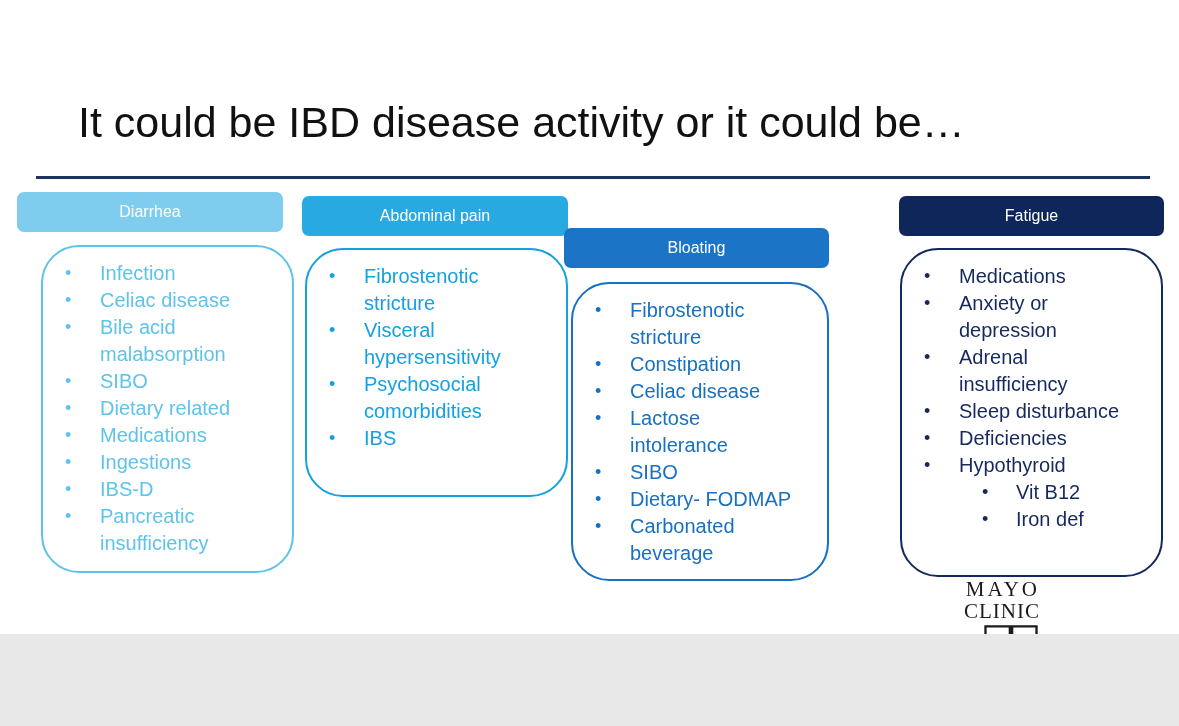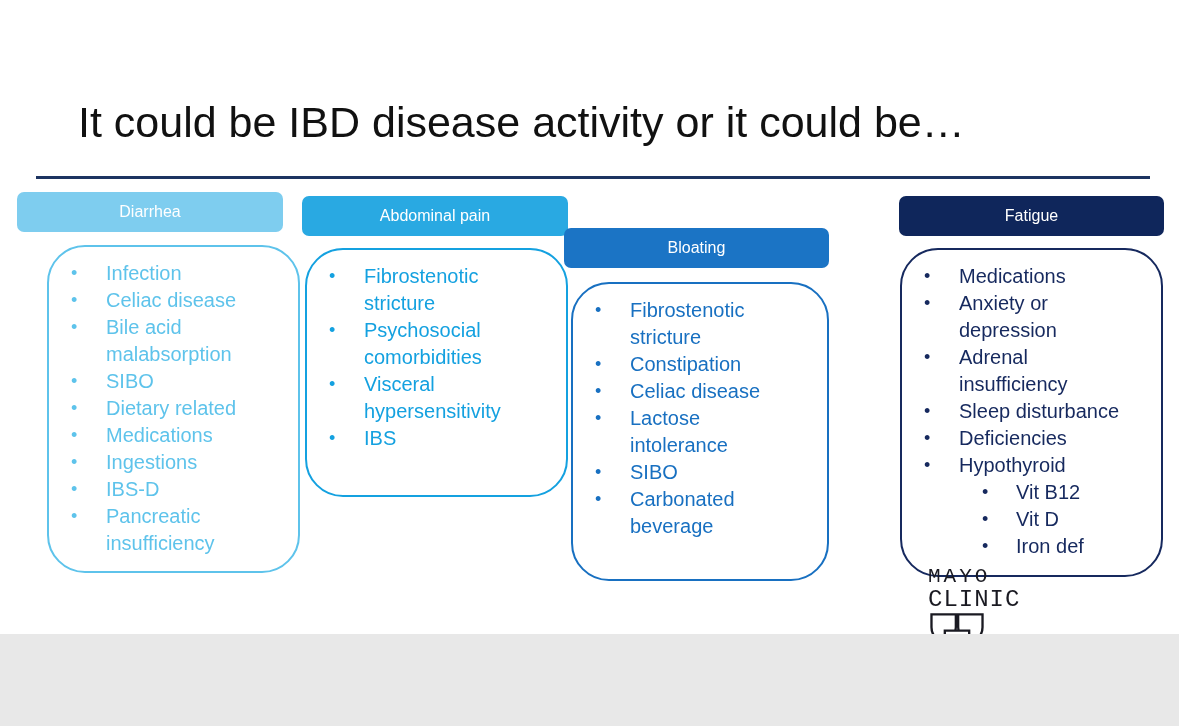--- a/index.html
+++ b/index.html
@@ -29,21 +29,21 @@
     display:flex;align-items:center;justify-content:center;
   }
   .box{
     box-sizing:border-box;
     border:2px solid var(--txt);
     border-radius:38px;
     color:var(--txt);
     padding:13px 8px 0 0;
   }
   .col0{left:17px;top:192px;width:266px;}
-  .col0 .box{margin-left:30px;margin-top:13px;width:253px;height:328px;}
+  .col0 .box{margin-left:24px;margin-top:13px;width:253px;height:328px;}
   .col1{left:302px;top:196px;width:266px;}
   .col1 .box{margin-left:3px;margin-top:12px;width:263px;height:249px;}
   .col2{left:564px;top:196px;width:265px;margin-top:32px;}
   .col2 .box{margin-left:7px;margin-top:14px;width:258px;height:299px;}
   .col3{left:899px;top:196px;width:265px;}
   .col3 .box{margin-left:1px;margin-top:12px;width:263px;height:329px;}
   .items{
     list-style:none;margin:0;padding:0;
     font-size:20px;line-height:27px;
   }
@@ -52,26 +52,26 @@
     white-space:pre-line;
   }
   .item::before{
     content:"\2022";
     position:absolute;left:22px;top:0;
     font-size:18px;
   }
   .item.sub{padding-left:114px;}
   .item.sub::before{left:80px;}
   .logo{
-    position:absolute;left:928px;top:566px;width:112px;
-    text-align:left;color:#1a1a22;
-    font-family:Liberation Mono, monospace;
+    position:absolute;left:928px;top:578px;width:112px;
+    text-align:right;color:#1a1a22;
+    font-family:Liberation Serif, serif;
   }
   .logo-line1{font-size:21px;line-height:22px;letter-spacing:3px;}
-  .logo-line2{font-size:24px;line-height:23px;letter-spacing:1px;}
+  .logo-line2{font-size:21px;line-height:23px;letter-spacing:1px;}
   .logo-shields{margin-top:2px;}
 </style>
 </head>
 <body>
 
 <div class="slide">
 
   <div class="title" style="color: rgb(17, 17, 17);">It could be IBD disease activity or it could be…</div>
 
   <div class="divider" style="background: rgb(29, 52, 97);"></div>
@@ -94,58 +94,58 @@
 insufficiency</li>
           </ul>
         </div>
       </div>
       <div class="column col1" style="--hdr: #29a9e2; --txt: #14a1e0;">
         <div class="hdr">Abdominal pain</div>
         <div class="box">
           <ul class="items">
             <li class="item">Fibrostenotic
 stricture</li>
+            <li class="item">Visceral
+hypersensitivity</li>
             <li class="item">Psychosocial
 comorbidities</li>
-            <li class="item">Visceral
-hypersensitivity</li>
             <li class="item">IBS</li>
           </ul>
         </div>
       </div>
       <div class="column col2" style="--hdr: #1b74c5; --txt: #1870c1;">
         <div class="hdr">Bloating</div>
         <div class="box">
           <ul class="items">
             <li class="item">Fibrostenotic
 stricture</li>
             <li class="item">Constipation</li>
             <li class="item">Celiac disease</li>
             <li class="item">Lactose
 intolerance</li>
             <li class="item">SIBO</li>
+            <li class="item">Dietary- FODMAP</li>
             <li class="item">Carbonated
 beverage</li>
           </ul>
         </div>
       </div>
       <div class="column col3" style="--hdr: #0f265b; --txt: #16295e;">
         <div class="hdr">Fatigue</div>
         <div class="box">
           <ul class="items">
             <li class="item">Medications</li>
             <li class="item">Anxiety or
 depression</li>
             <li class="item">Adrenal
 insufficiency</li>
             <li class="item">Sleep disturbance</li>
             <li class="item">Deficiencies</li>
             <li class="item">Hypothyroid</li>
             <li class="item sub">Vit B12</li>
-            <li class="item sub">Vit D</li>
             <li class="item sub">Iron def</li>
           </ul>
         </div>
       </div>
     </div>
 
   <div class="logo" style="color: rgb(26, 26, 34);">
     <div class="logo-line1">MAYO</div>
     <div class="logo-line2">CLINIC</div>
     <div class="logo-shields">

